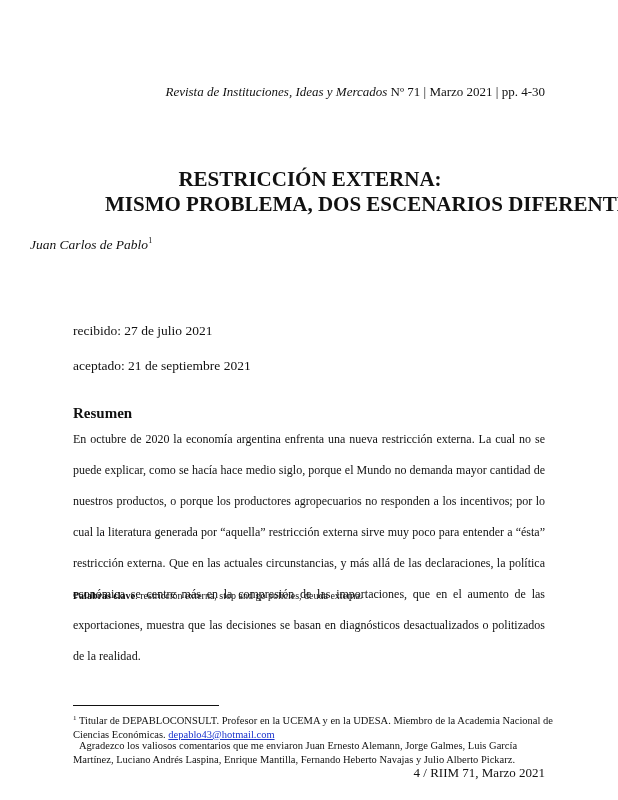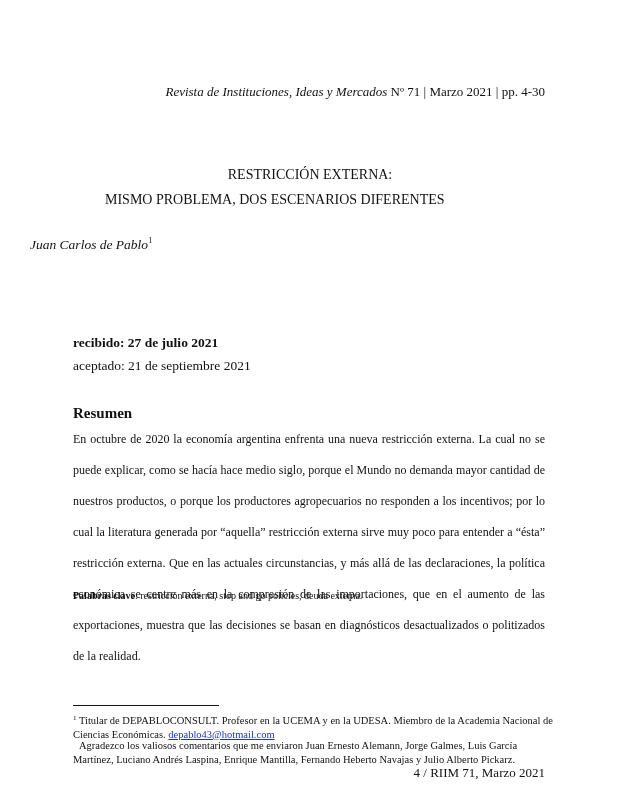--- a/index.html
+++ b/index.html
@@ -20,42 +20,42 @@
       top: 38px;
       right: 73px;
       font-size: 13px;
       white-space: nowrap;
     }
     .running-header .journal { font-style: italic; }
 
     .title {
       left: 0; right: 0;
       text-align: center;
-      font-weight: normal;
-      font-size: 14px;
+      font-weight: bold;
+      font-size: 21px;
       white-space: nowrap;
     }
     .title-1 { top: 121px; padding-left: 2px; }
     .title-2 { top: 146px; left: 105px; right: auto; text-align: left; }
 
     .author {
       top: 190px;
       left: 0; right: 0;
       text-align: left;
       font-style: italic;
       font-size: 13.5px;
       padding-left: 30px;
     }
     .author sup { font-size: 8px; vertical-align: 6px; font-style: normal; }
 
     .dates {
       left: 73px;
       font-size: 13.5px;
     }
-    .date-received { top: 289px; font-weight: bold; }
+    .date-received { top: 277px; }
     .date-accepted { top: 312px; }
 
     .section-heading {
       top: 359px;
       left: 73px;
       font-weight: bold;
       font-size: 15px;
     }
 
     .abstract {

